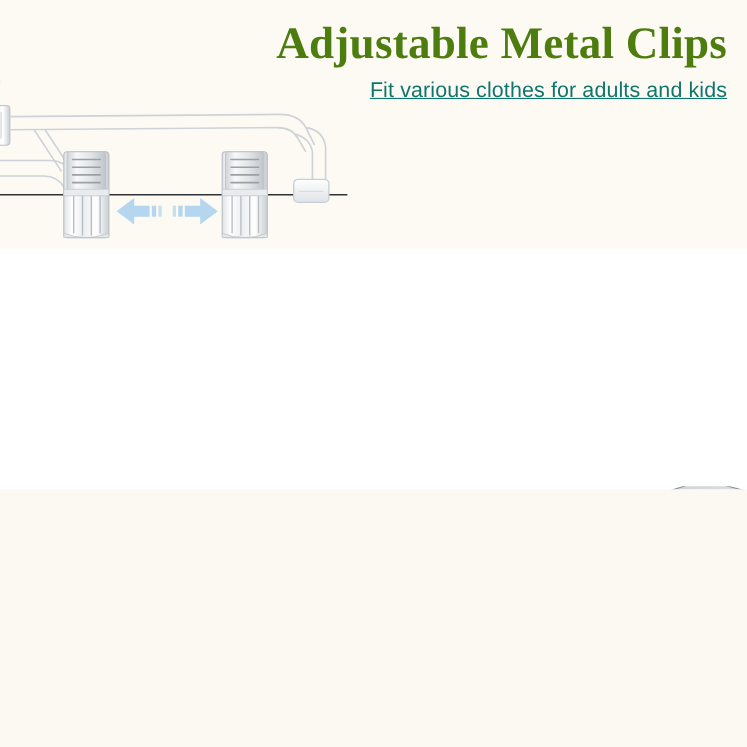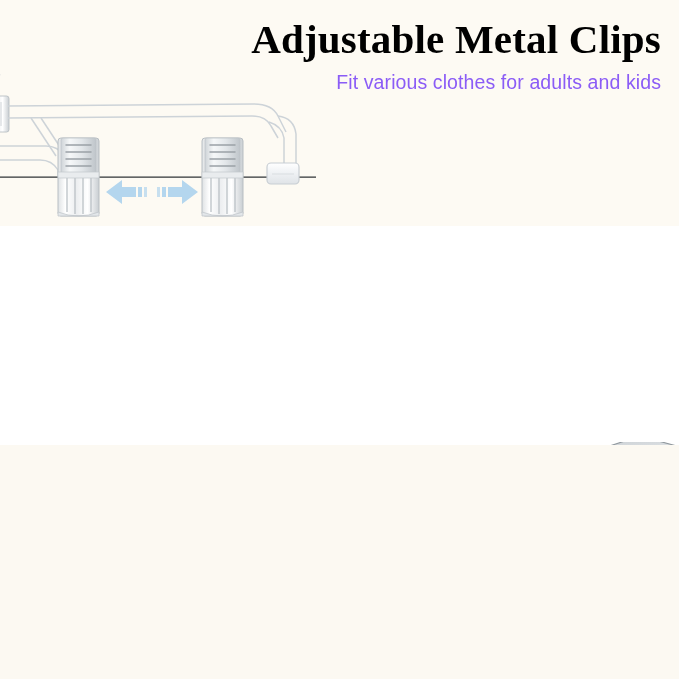--- a/index.html
+++ b/index.html
@@ -18,30 +18,31 @@
   .panel { position:absolute; left:0; width:679px; overflow:hidden; }
   #panel-1 { top:0;   height:226px; background:#fdfaf3; }
   #panel-2 { top:226px; height:219px; background:#ffffff; }
   #panel-3 { top:445px; height:234px; background:#fcf9f2; }
 
   
   .text-block { position:absolute; }
   .heading {
     font-family:"Liberation Serif", serif;
     font-weight:bold;
-    color:#000000;
+    color:#4d7c0f;
     letter-spacing:0.2px;
     line-height:1.04;
     white-space:nowrap;
   }
   .subtitle {
-    color:#8b5cf6;
+    color:#0f766e;
     font-weight:300;
     line-height:1.32;
     letter-spacing:0.1px;
+    text-decoration:underline;
   }
 
   #text-1 { top:18px; right:18px; text-align:right; }
   #text-1 .heading { font-size:41px; }
   #text-1 .subtitle { font-size:19.5px; margin-top:9px; }
 
   
   .art { position:absolute; }
   #art-hanger-clips { left:-14px; top:74px; width:330px; height:152px; }
   #art-clip-closeup { left:336px; top:216px; width:348px; height:226px; }

